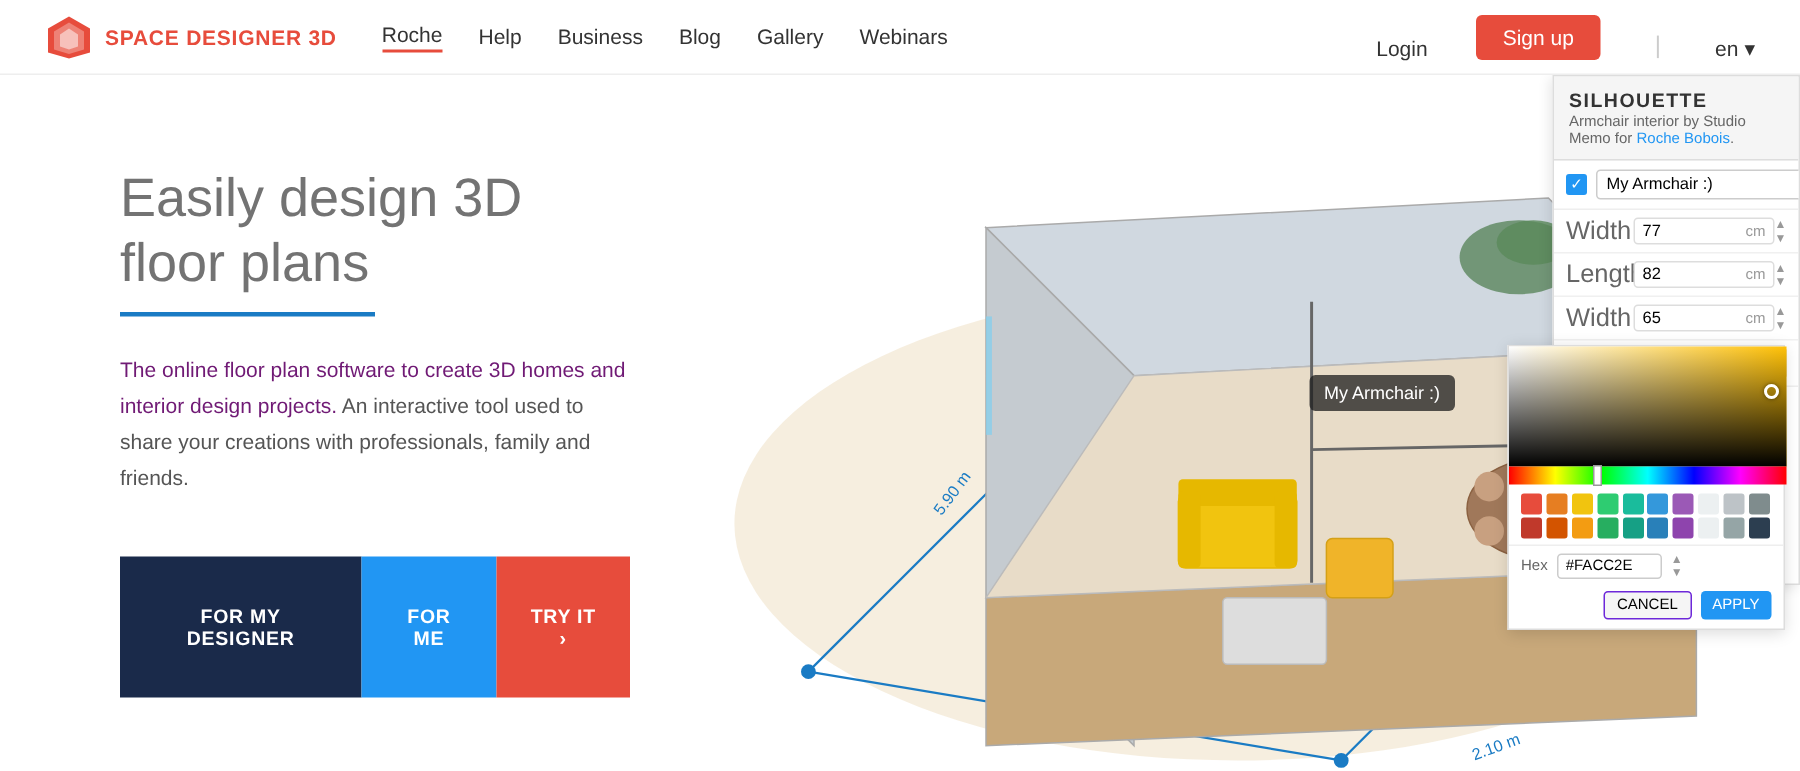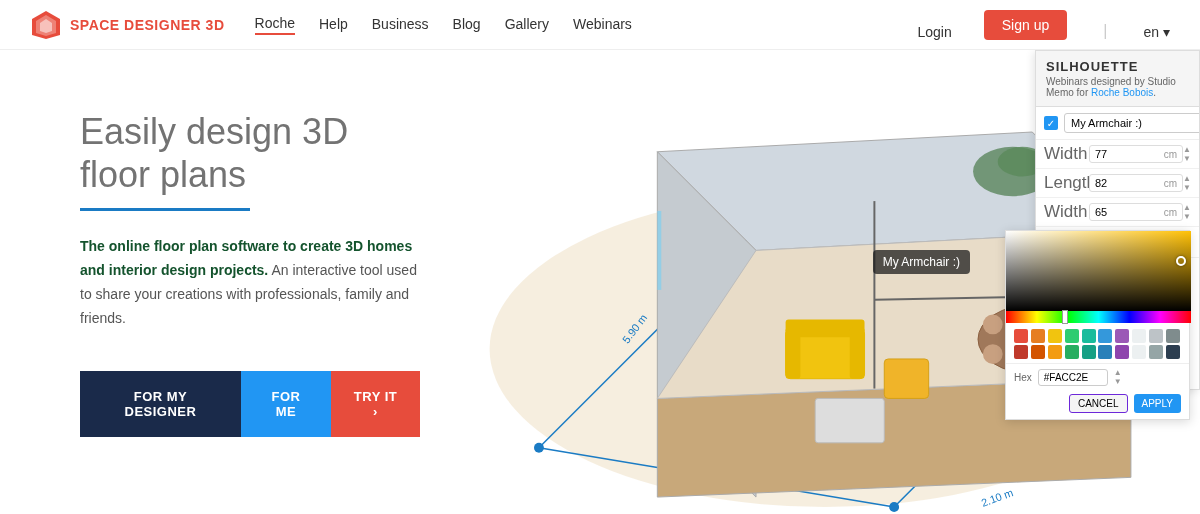--- a/index.html
+++ b/index.html
@@ -105,41 +105,41 @@
       background: #1a7bc4;
       margin-bottom: 24px;
     }
     .description {
       font-size: 14px;
       color: #555;
       line-height: 1.7;
       margin-bottom: 40px;
       max-width: 340px;
     }
-    .description strong { color: #14532d; font-weight: 700; }
+    .description strong { color: #701a75; font-weight: 400; }
     .cta-buttons {
       display: flex;
       gap: 0;
     }
     .btn-company {
       background: #1a2a4a;
       color: #fff;
       font-size: 13px;
       font-weight: 600;
       padding: 16px 20px;
       border: none;
       cursor: pointer;
       letter-spacing: 0.5px;
     }
     .btn-me {
       background: #2196f3;
       color: #fff;
       font-size: 13px;
       font-weight: 600;
-      padding: 18px 20px;
+      padding: 32px 20px;
       border: none;
       cursor: pointer;
       letter-spacing: 0.5px;
     }
     .btn-try {
       background: #e74c3c;
       color: #fff;
       font-size: 13px;
       font-weight: 600;
       padding: 16px 20px;
@@ -487,21 +487,21 @@
       <circle cx="580" cy="315" r="10" fill="#c8a080"></circle>
       <circle cx="620" cy="305" r="10" fill="#c8a080"></circle>
     </svg>
 
     <div class="properties-panel">
       <div class="properties-tab">PROPERTIES</div>
 
       <div class="panel-header">
         <div class="panel-title">SILHOUETTE</div>
         <div class="panel-subtitle">
-          <span>Webinars designed by Studio</span><br>
+          <span>Armchair interior by Studio</span><br>
           <span>Memo for</span>
           <a href="#">Roche Bobois</a>.
         </div>
       </div>
 
       <div class="panel-name-row">
         <div class="checkbox"></div>
         <input class="name-input" type="text" value="My Armchair :)" style="">
       </div>
 

